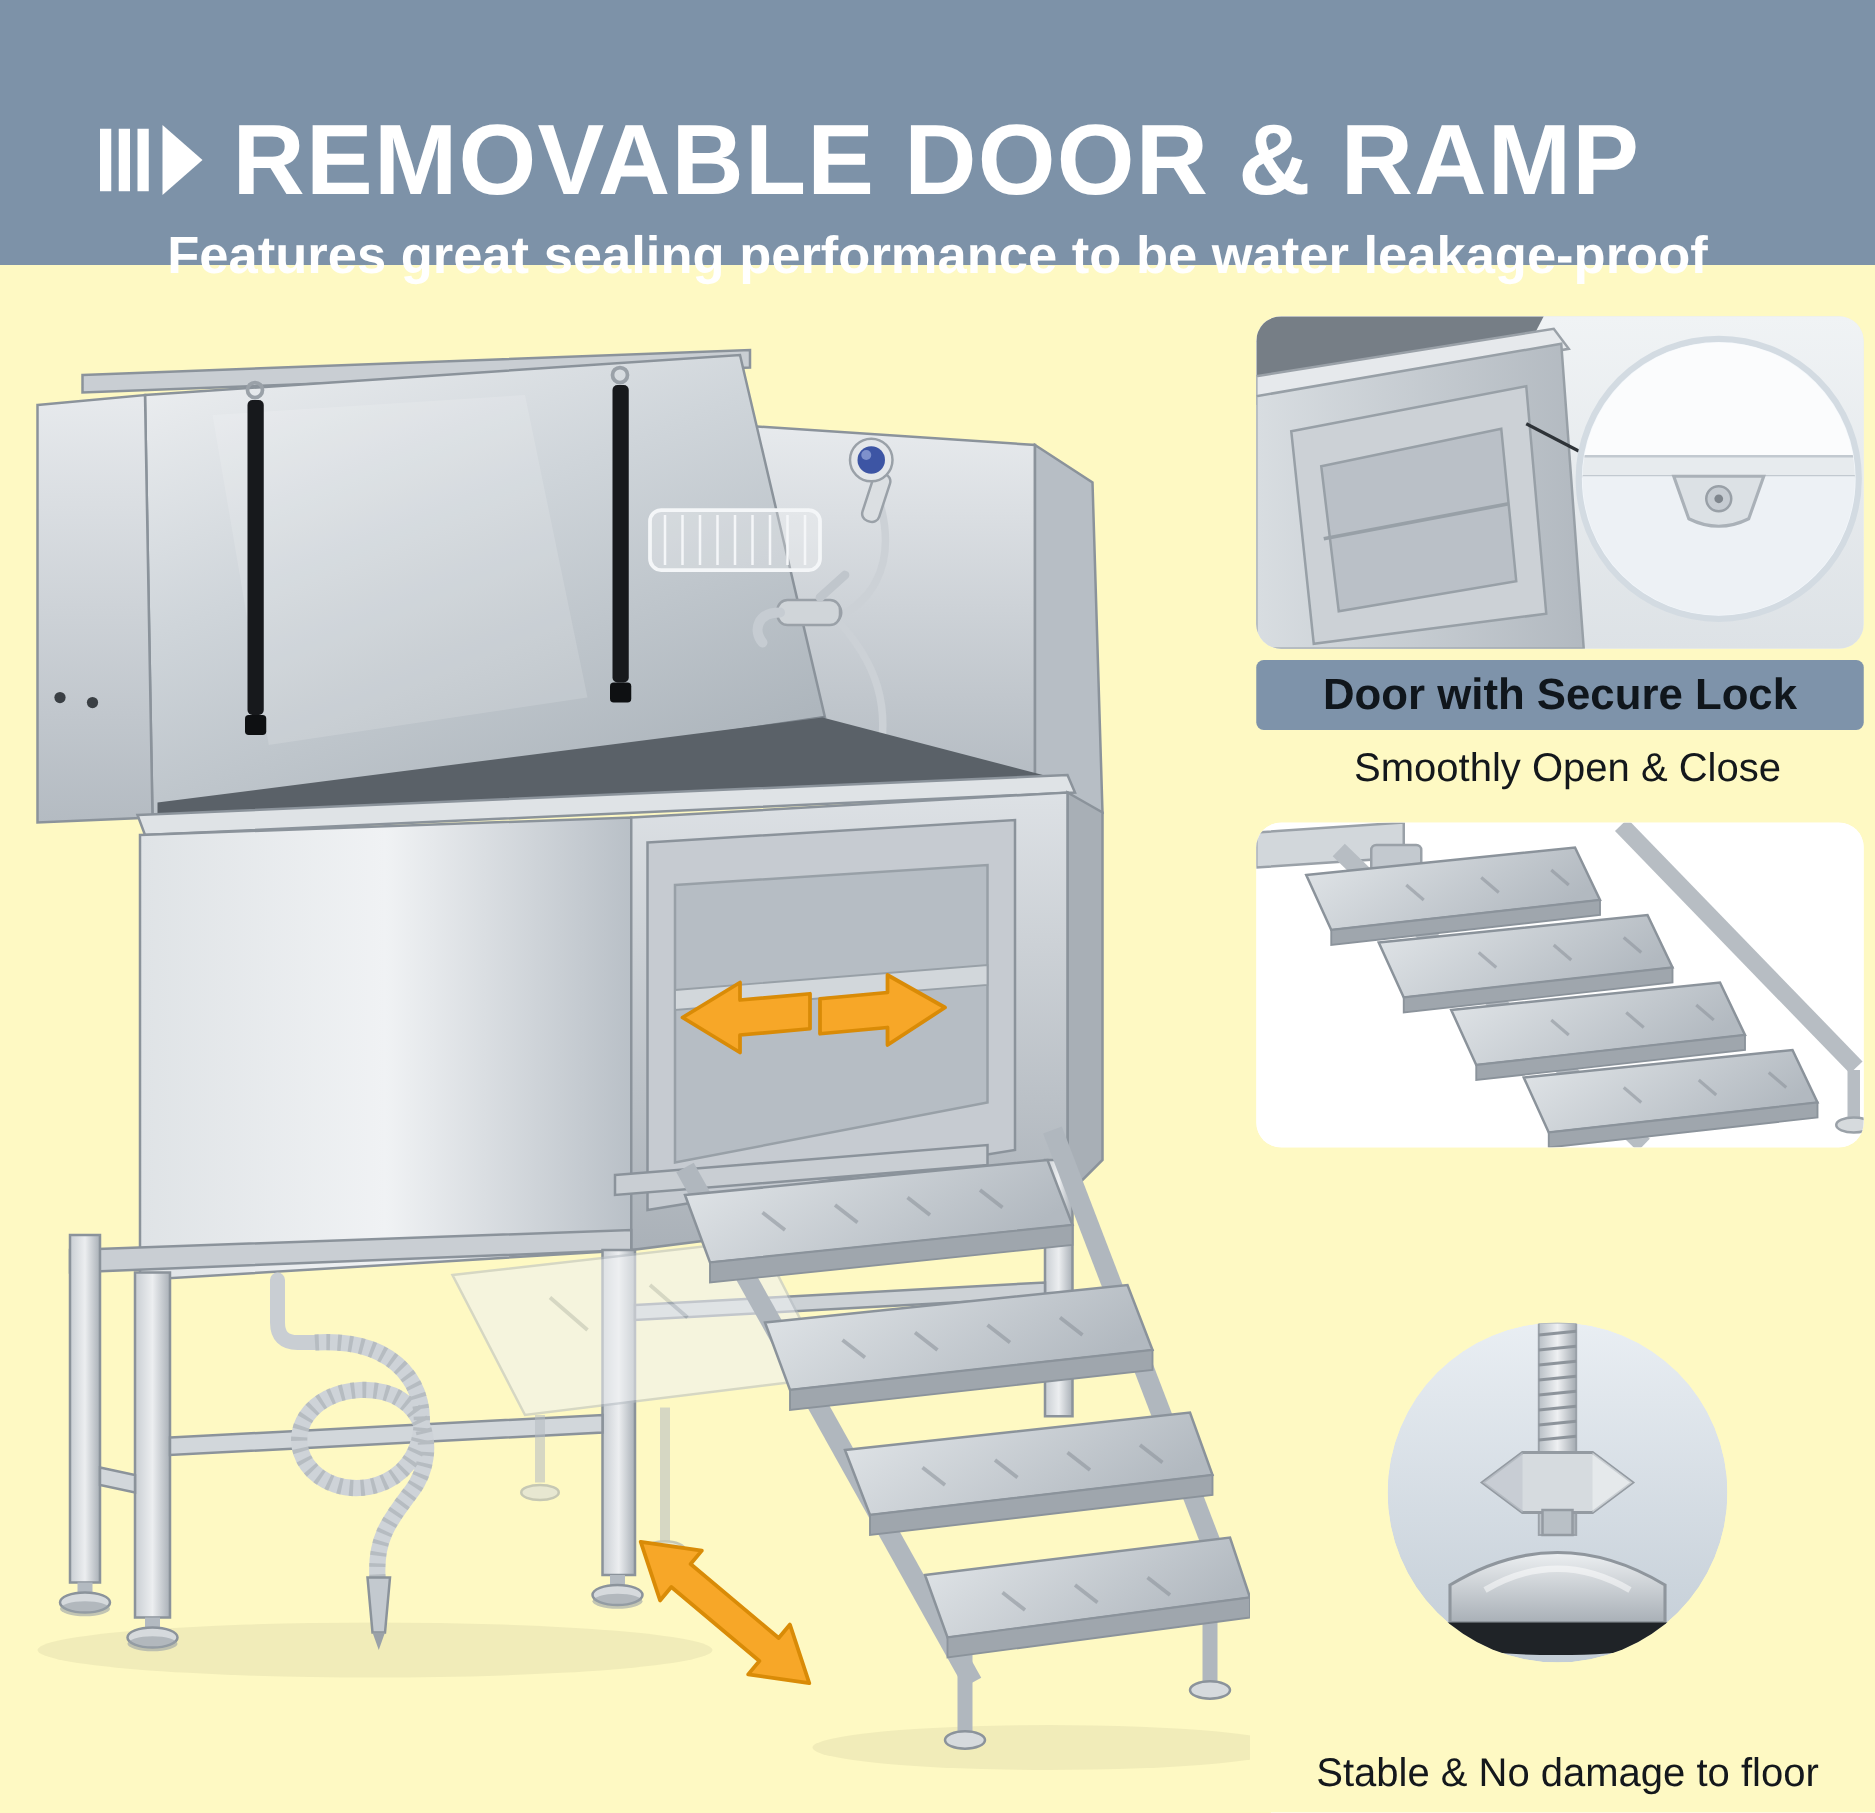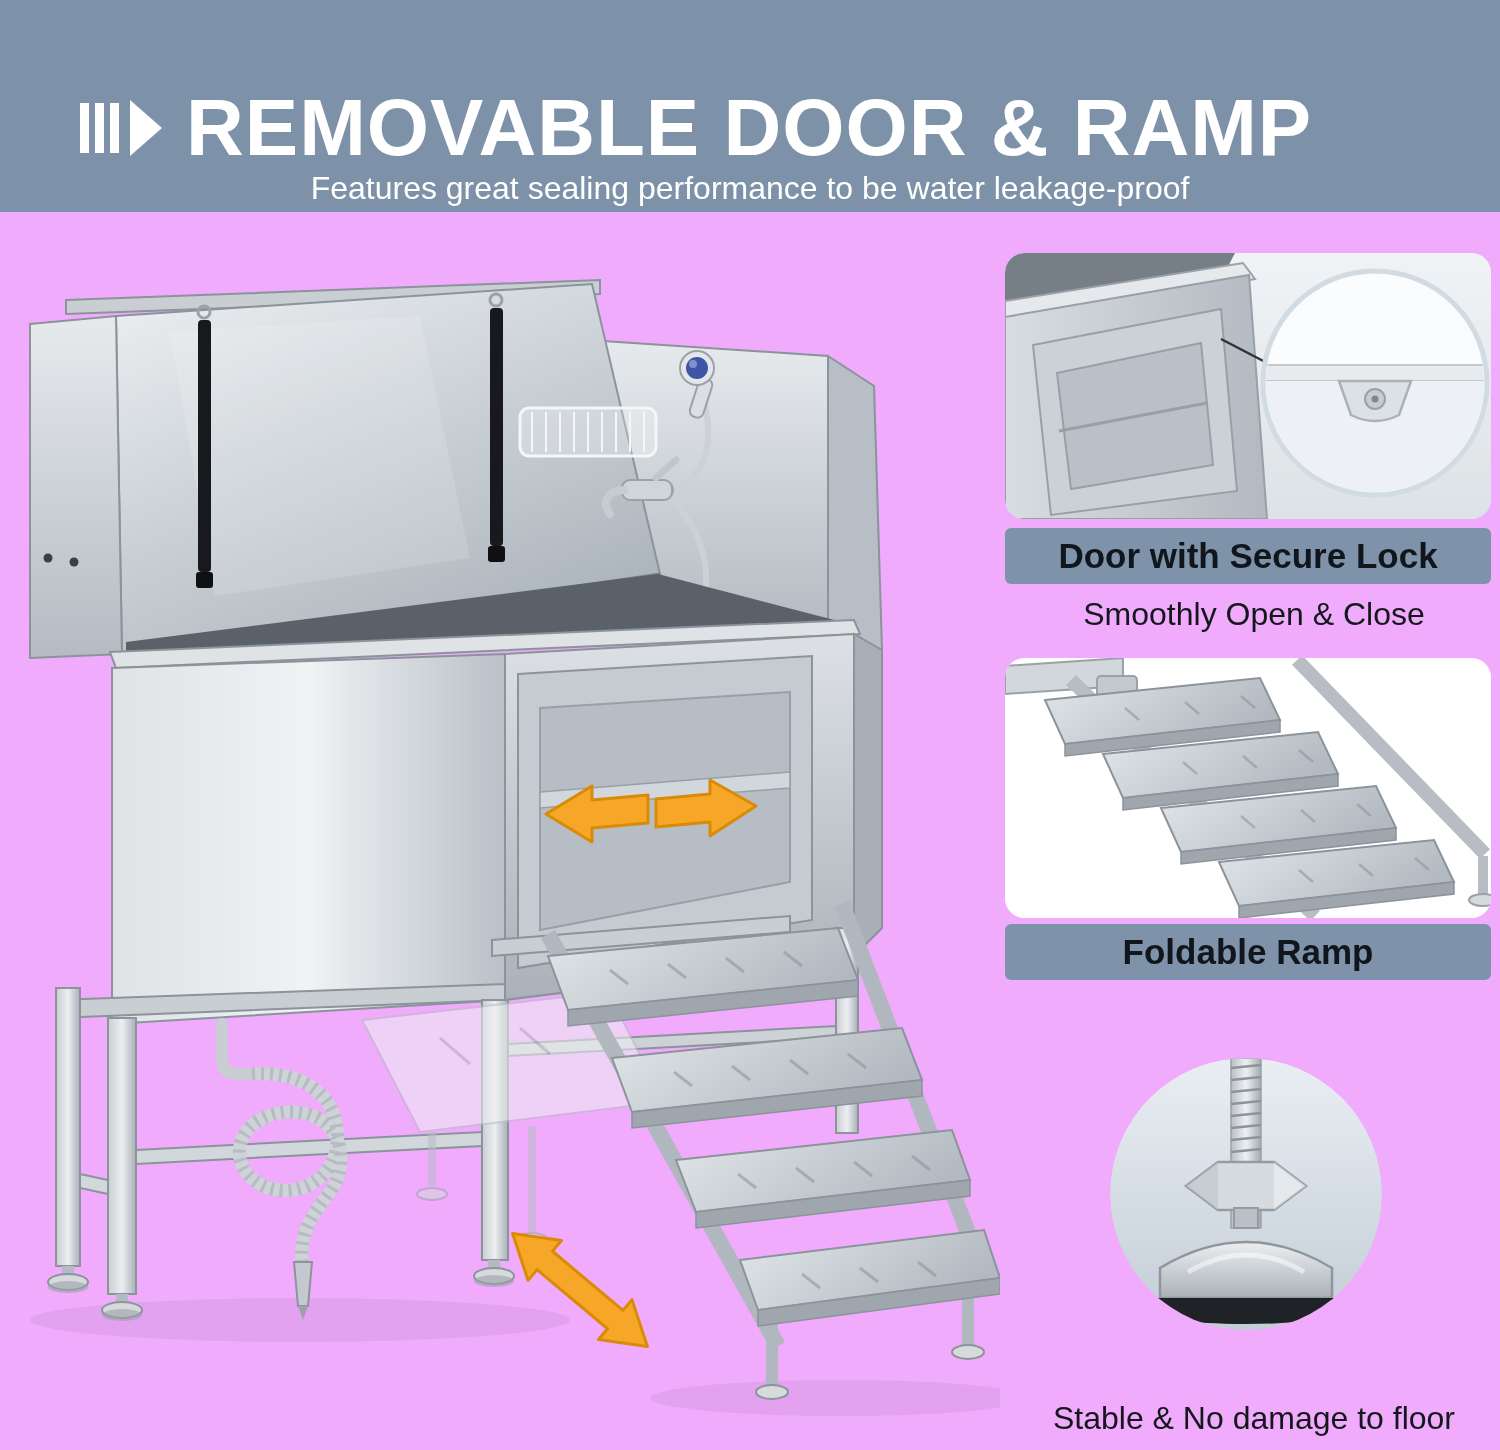--- a/index.html
+++ b/index.html
@@ -1,25 +1,25 @@
 <!DOCTYPE html>
 <html><head>
 <meta charset="utf-8">
 <style>
   html,body{margin:0;padding:0;background:#ffffff;}
-  .page{position:relative;width:1500px;height:1450px;background:#f0abfc;overflow:hidden;
+  .page{position:relative;width:1500px;height:1450px;background:#fef9c3;overflow:hidden;
         font-family:"Liberation Sans", sans-serif;}
   
   .header{position:absolute;top:0;left:0;width:1500px;height:212px;background:#7d92a8;color:#fff;}
   .title-row{position:absolute;left:80px;top:34px;display:flex;align-items:center;gap:24px;}
   .marker{display:flex;align-items:center;gap:6px;}
   .marker .bar{width:9px;height:50px;background:#ffffff;}
   .marker .tri{width:0;height:0;border-left:32px solid #ffffff;border-top:28px solid transparent;border-bottom:28px solid transparent;margin-left:5px;}
   .title{font-size:80px;font-weight:bold;letter-spacing:1px;line-height:1;white-space:nowrap;}
-  .subtitle{position:absolute;top:138px;left:0;width:100%;text-align:center;font-size:32px;font-weight:normal;}
+  .subtitle{position:absolute;top:138px;left:0;width:100%;text-align:center;font-size:42px;font-weight:bold;}
   
   .product{position:absolute;left:0;top:228px;width:1000px;height:1222px;}
   .product svg{display:block;width:100%;height:100%;}
   
   .callouts{position:absolute;left:1002px;top:250px;width:492px;height:1200px;}
   .card-img{position:absolute;left:3px;width:486px;border-radius:20px;overflow:hidden;}
   .img1{top:3px;height:266px;background:#e9edf0;}
   .img2{top:408px;height:260px;background:#ffffff;}
   .img3{top:808px;left:108px;width:272px;height:272px;border-radius:50%;}
   .band{position:absolute;left:3px;width:486px;height:56px;background:#7e93aa;border-radius:6px;
@@ -338,23 +338,20 @@
             <line x1="294" y1="92" x2="308" y2="104"></line>
           <line x1="236" y1="158" x2="250" y2="170"></line>
             <line x1="296" y1="152" x2="310" y2="164"></line>
             <line x1="352" y1="146" x2="366" y2="158"></line>
           <line x1="294" y1="212" x2="308" y2="224"></line>
             <line x1="354" y1="206" x2="368" y2="218"></line>
             <line x1="410" y1="200" x2="424" y2="212"></line>
         </g>
       </svg>
     </div>
-    <div class="band band2">
-      <span>Foldable Ramp</span>
-    </div>
 
     <div class="card-img img3">
       <svg viewBox="0 0 272 272" xmlns="http://www.w3.org/2000/svg">
         <defs>
           <linearGradient id="c3bg" x1="0" y1="0" x2="0" y2="1">
             <stop offset="0" stop-color="#e9eef3"></stop>
               <stop offset="1" stop-color="#c3cdd6"></stop>
           </linearGradient>
           <linearGradient id="c3rod" x1="0" y1="0" x2="1" y2="0">
             <stop offset="0" stop-color="#b9c0c6"></stop>

